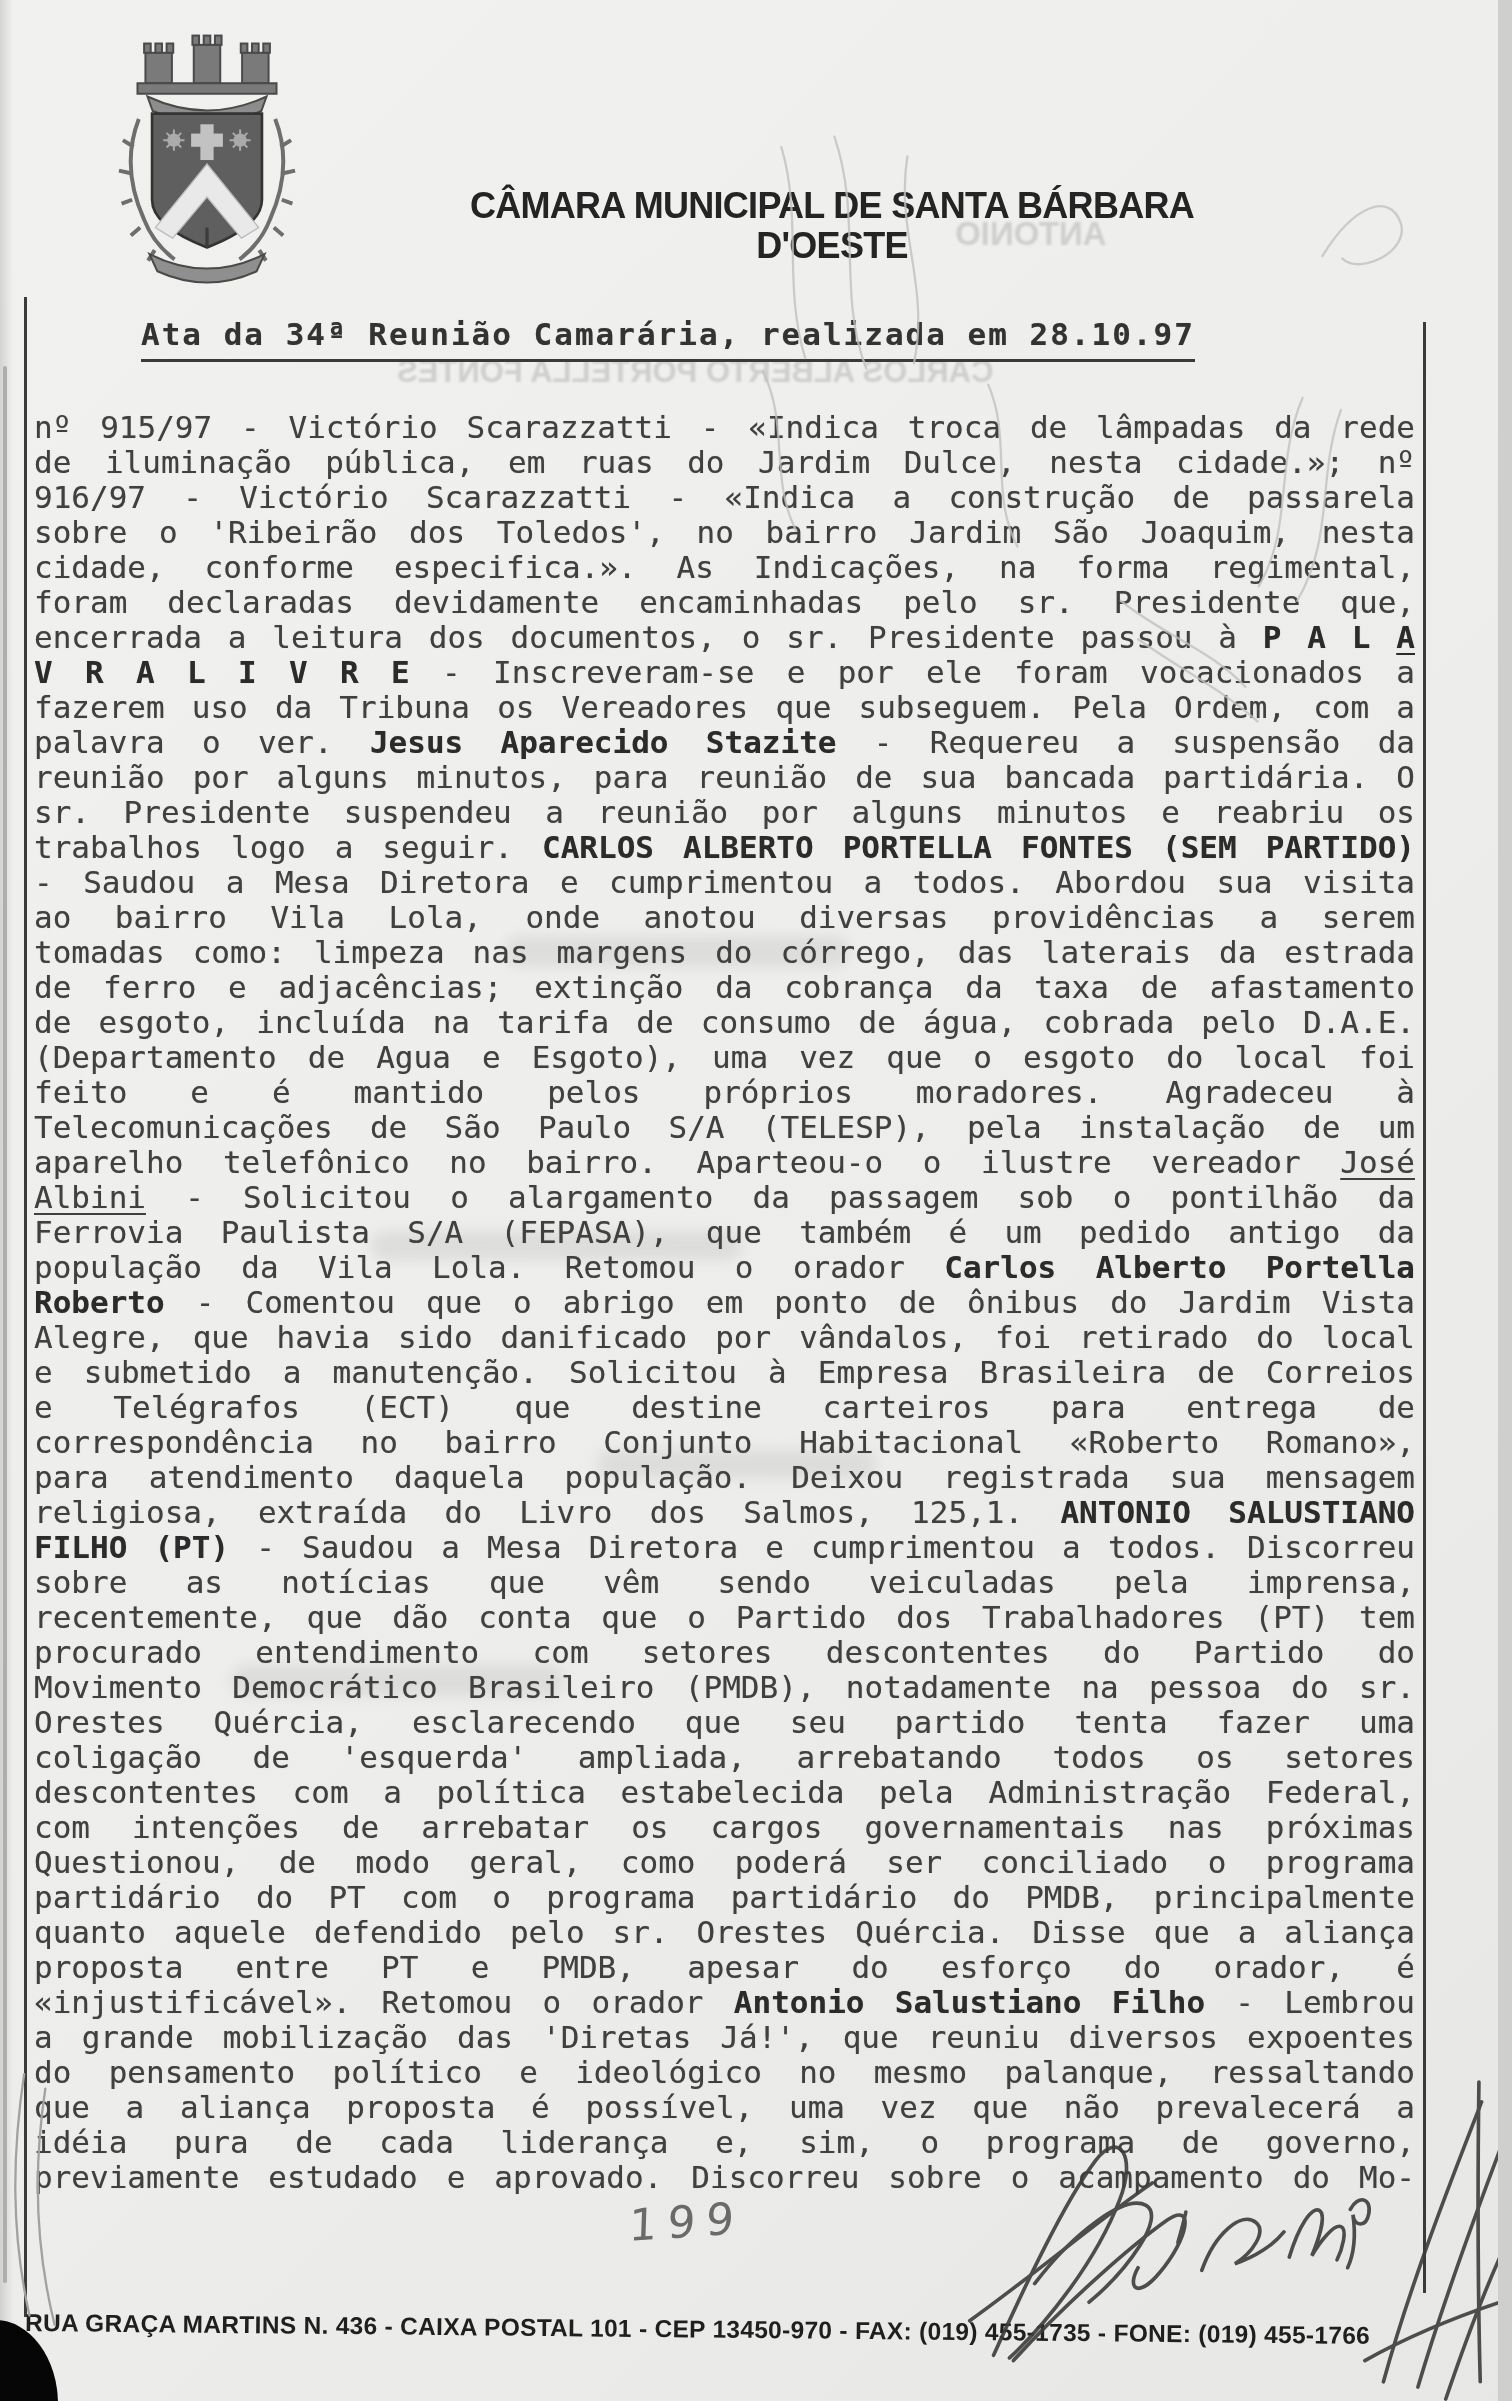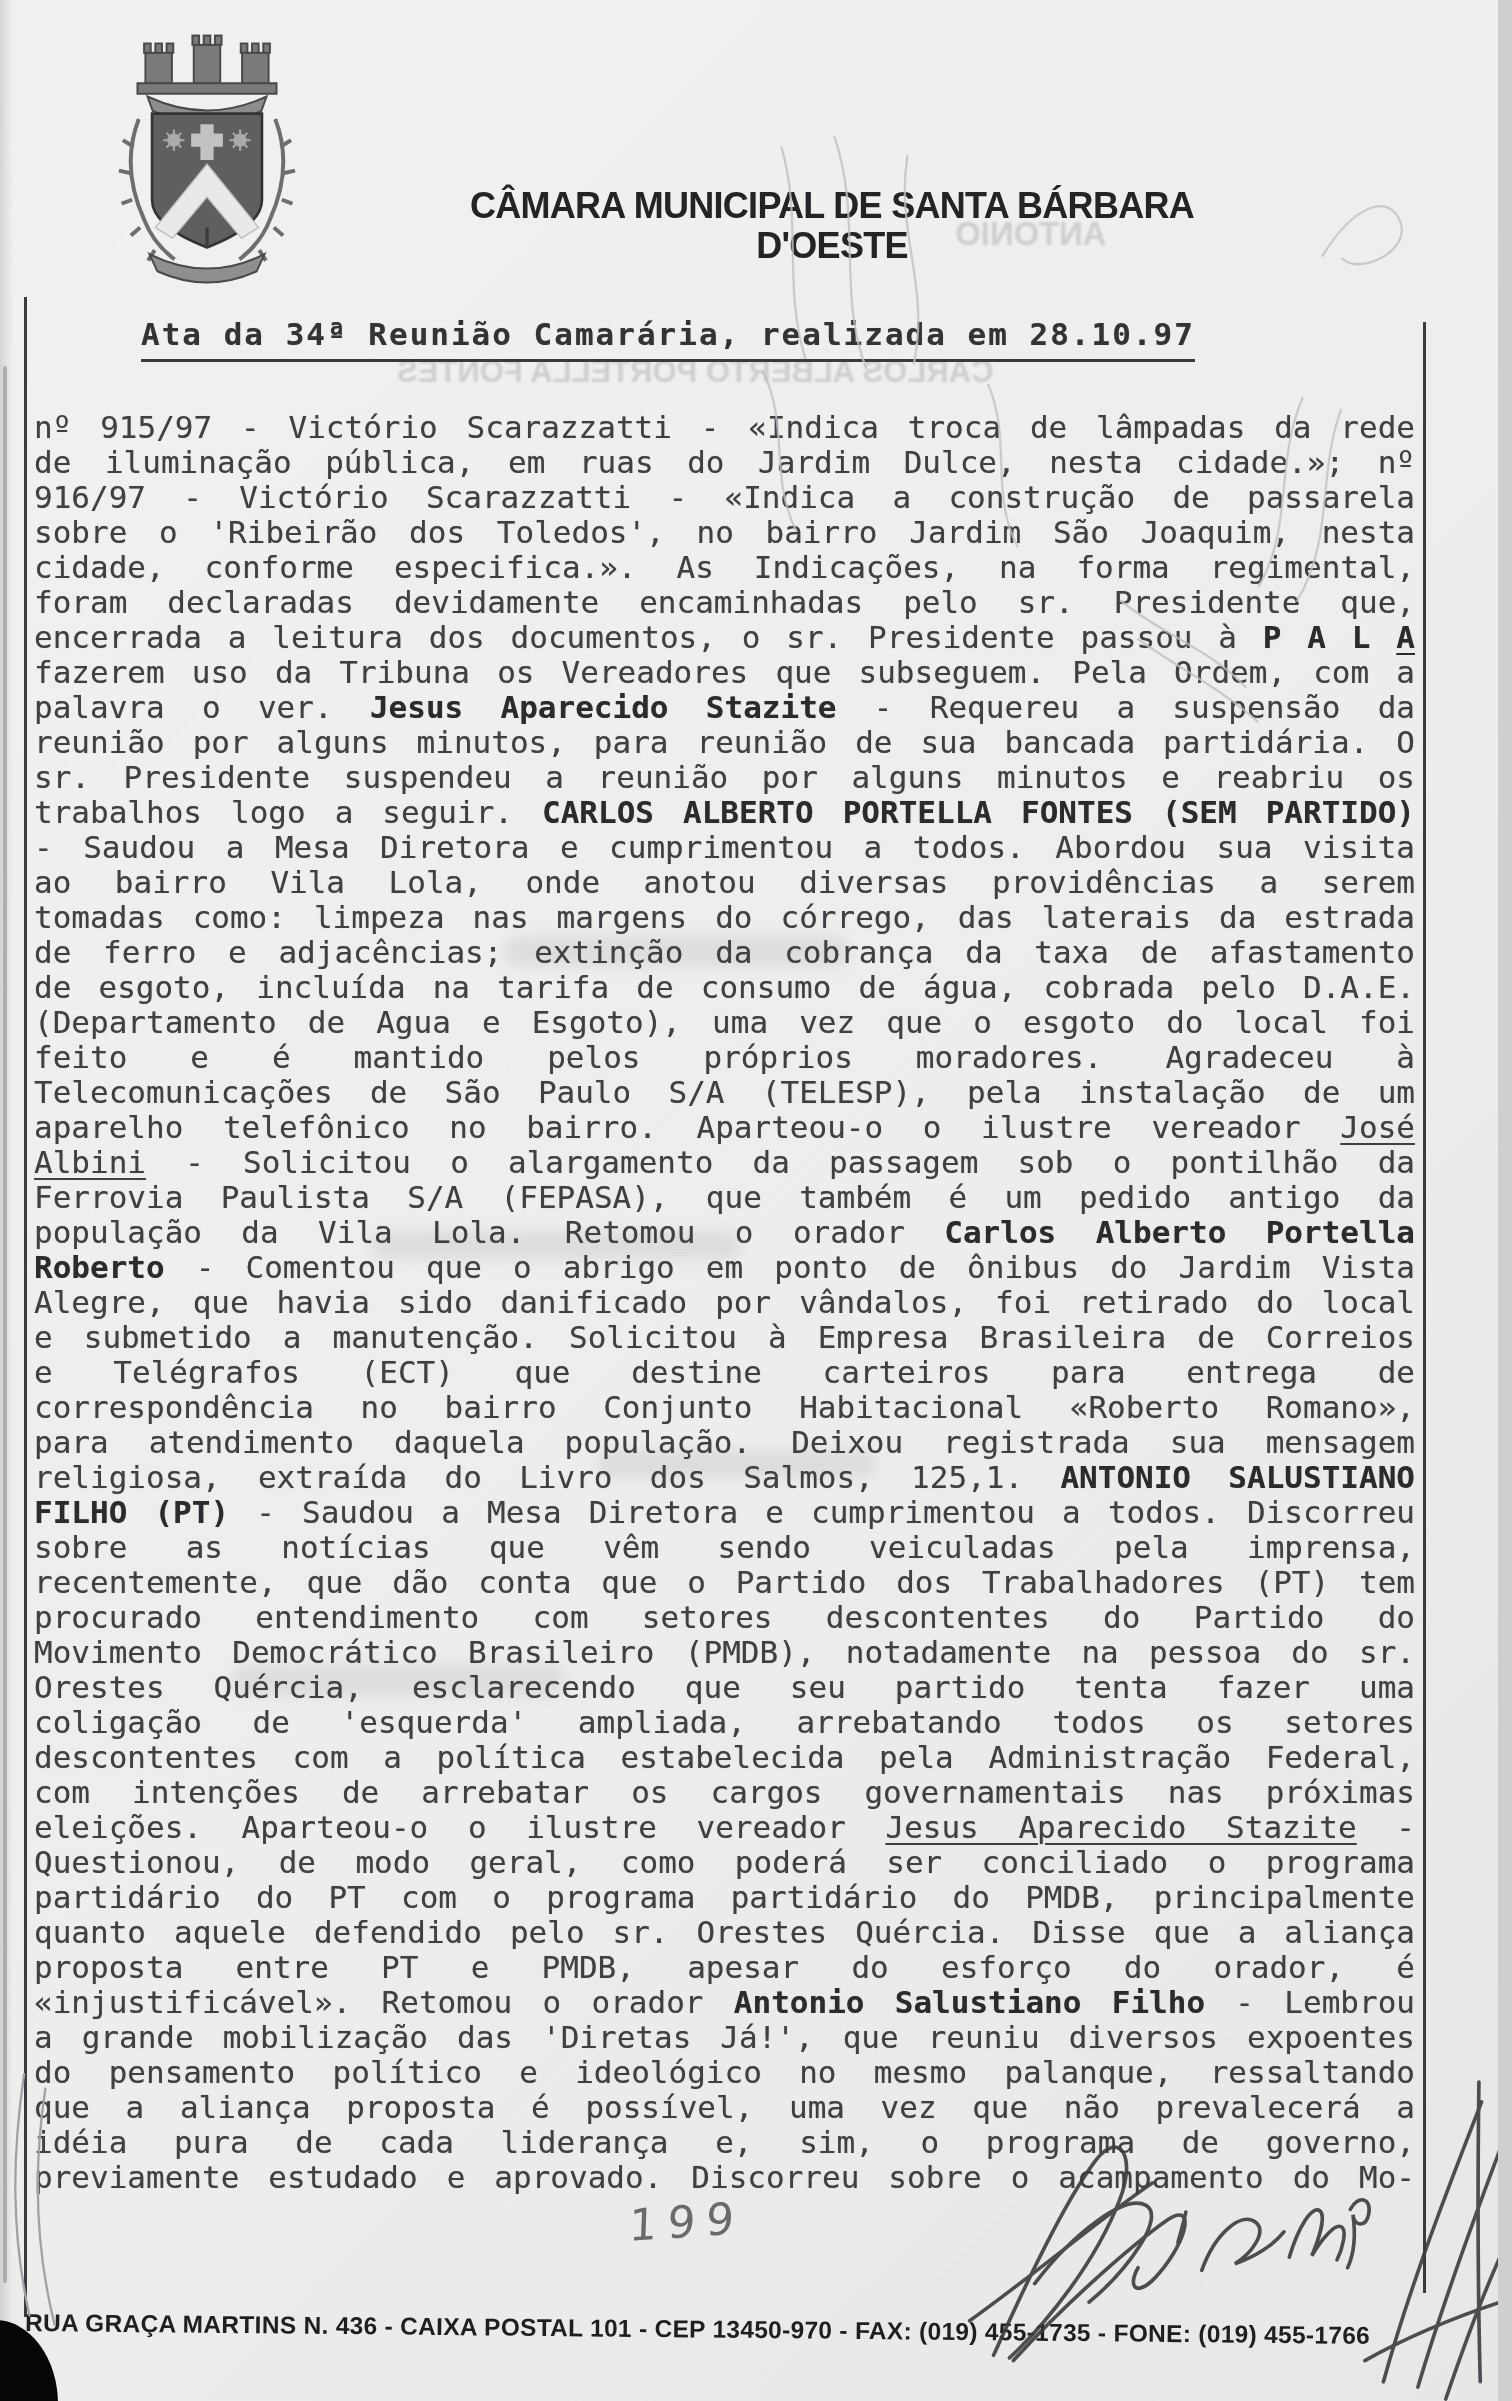--- a/index.html
+++ b/index.html
@@ -125,20 +125,21 @@
   <div class="border-right"></div>
 
   <div class="lines">
       <div class="tline"><span>nº 915/97 - Victório Scarazzatti - «Indica troca de lâmpadas da rede</span></div>
       <div class="tline"><span>de iluminação pública, em ruas do Jardim Dulce, nesta cidade.»; nº</span></div>
       <div class="tline"><span>916/97 - Victório Scarazzatti - «Indica a construção de passarela</span></div>
       <div class="tline"><span>sobre o 'Ribeirão dos Toledos', no bairro Jardim São Joaquim, nesta</span></div>
       <div class="tline"><span>cidade, conforme especifica.». As Indicações, na forma regimental,</span></div>
       <div class="tline"><span>foram declaradas devidamente encaminhadas pelo sr. Presidente que,</span></div>
       <div class="tline"><span>encerrada a leitura dos documentos, o sr. Presidente passou à </span><span class="b">P A L </span><span class="b u">A</span></div>
+      <div class="tline"><span class="b">V R A L I V R E</span><span> - Inscreveram-se e por ele foram vocacionados a</span></div>
       <div class="tline"><span>fazerem uso da Tribuna os Vereadores que subseguem. Pela Ordem, com a</span></div>
       <div class="tline"><span>palavra o ver. </span><span class="b">Jesus Aparecido Stazite</span><span> - Requereu a suspensão da</span></div>
       <div class="tline"><span>reunião por alguns minutos, para reunião de sua bancada partidária. O</span></div>
       <div class="tline"><span>sr. Presidente suspendeu a reunião por alguns minutos e reabriu os</span></div>
       <div class="tline"><span>trabalhos logo a seguir. </span><span class="b">CARLOS ALBERTO PORTELLA FONTES (SEM PARTIDO)</span></div>
       <div class="tline"><span>- Saudou a Mesa Diretora e cumprimentou a todos. Abordou sua visita</span></div>
       <div class="tline"><span>ao bairro Vila Lola, onde anotou diversas providências a serem</span></div>
       <div class="tline"><span>tomadas como: limpeza nas margens do córrego, das laterais da estrada</span></div>
       <div class="tline"><span>de ferro e adjacências; extinção da cobrança da taxa de afastamento</span></div>
       <div class="tline"><span>de esgoto, incluída na tarifa de consumo de água, cobrada pelo D.A.E.</span></div>
@@ -158,21 +159,20 @@
       <div class="tline"><span>religiosa, extraída do Livro dos Salmos, 125,1. </span><span class="b">ANTONIO SALUSTIANO</span></div>
       <div class="tline"><span class="b">FILHO (PT)</span><span> - Saudou a Mesa Diretora e cumprimentou a todos. Discorreu</span></div>
       <div class="tline"><span>sobre as notícias que vêm sendo veiculadas pela imprensa,</span></div>
       <div class="tline"><span>recentemente, que dão conta que o Partido dos Trabalhadores (PT) tem</span></div>
       <div class="tline"><span>procurado entendimento com setores descontentes do Partido do</span></div>
       <div class="tline"><span>Movimento Democrático Brasileiro (PMDB), notadamente na pessoa do sr.</span></div>
       <div class="tline"><span>Orestes Quércia, esclarecendo que seu partido tenta fazer uma</span></div>
       <div class="tline"><span>coligação de 'esquerda' ampliada, arrebatando todos os setores</span></div>
       <div class="tline"><span>descontentes com a política estabelecida pela Administração Federal,</span></div>
       <div class="tline"><span>com intenções de arrebatar os cargos governamentais nas próximas</span></div>
-      <div class="tline"><span>eleições. Aparteou-o o ilustre vereador </span><span class="u">Jesus Aparecido Stazite</span><span> -</span></div>
       <div class="tline"><span>Questionou, de modo geral, como poderá ser conciliado o programa</span></div>
       <div class="tline"><span>partidário do PT com o programa partidário do PMDB, principalmente</span></div>
       <div class="tline"><span>quanto aquele defendido pelo sr. Orestes Quércia. Disse que a aliança</span></div>
       <div class="tline"><span>proposta entre PT e PMDB, apesar do esforço do orador, é</span></div>
       <div class="tline"><span>«injustificável». Retomou o orador </span><span class="b">Antonio Salustiano Filho</span><span> - Lembrou</span></div>
       <div class="tline"><span>a grande mobilização das 'Diretas Já!', que reuniu diversos expoentes</span></div>
       <div class="tline"><span>do pensamento político e ideológico no mesmo palanque, ressaltando</span></div>
       <div class="tline"><span>que a aliança proposta é possível, uma vez que não prevalecerá a</span></div>
       <div class="tline"><span>idéia pura de cada liderança e, sim, o programa de governo,</span></div>
       <div class="tline"><span>previamente estudado e aprovado. Discorreu sobre o acampamento do Mo-</span></div>

